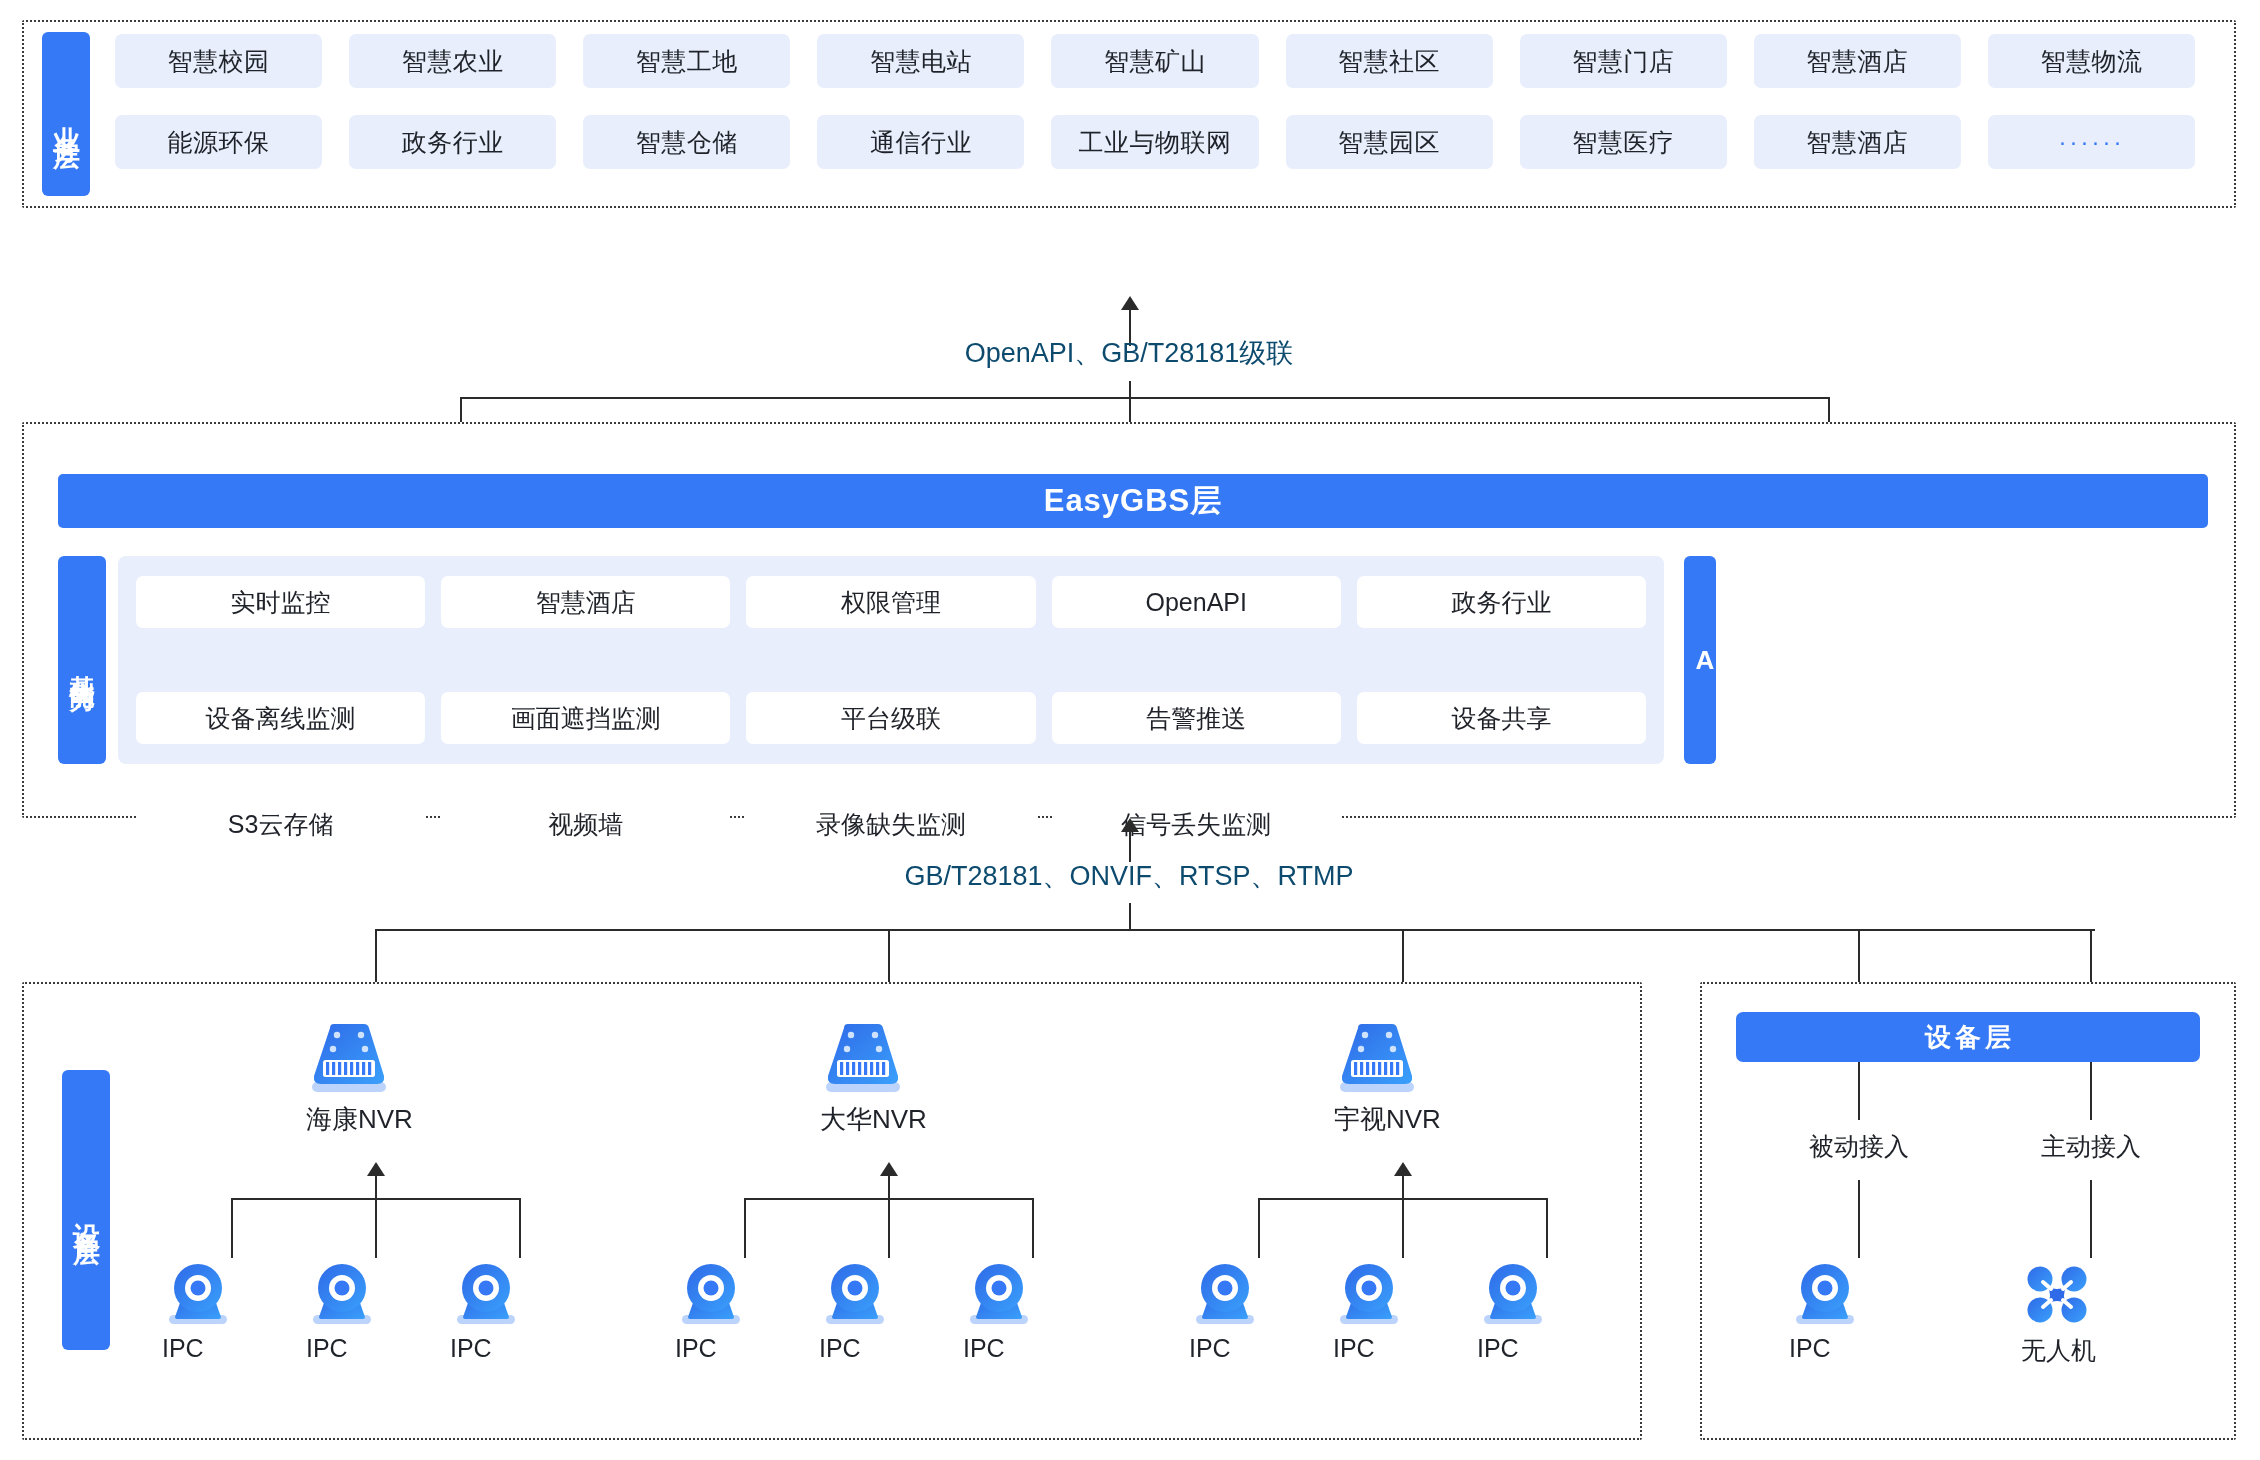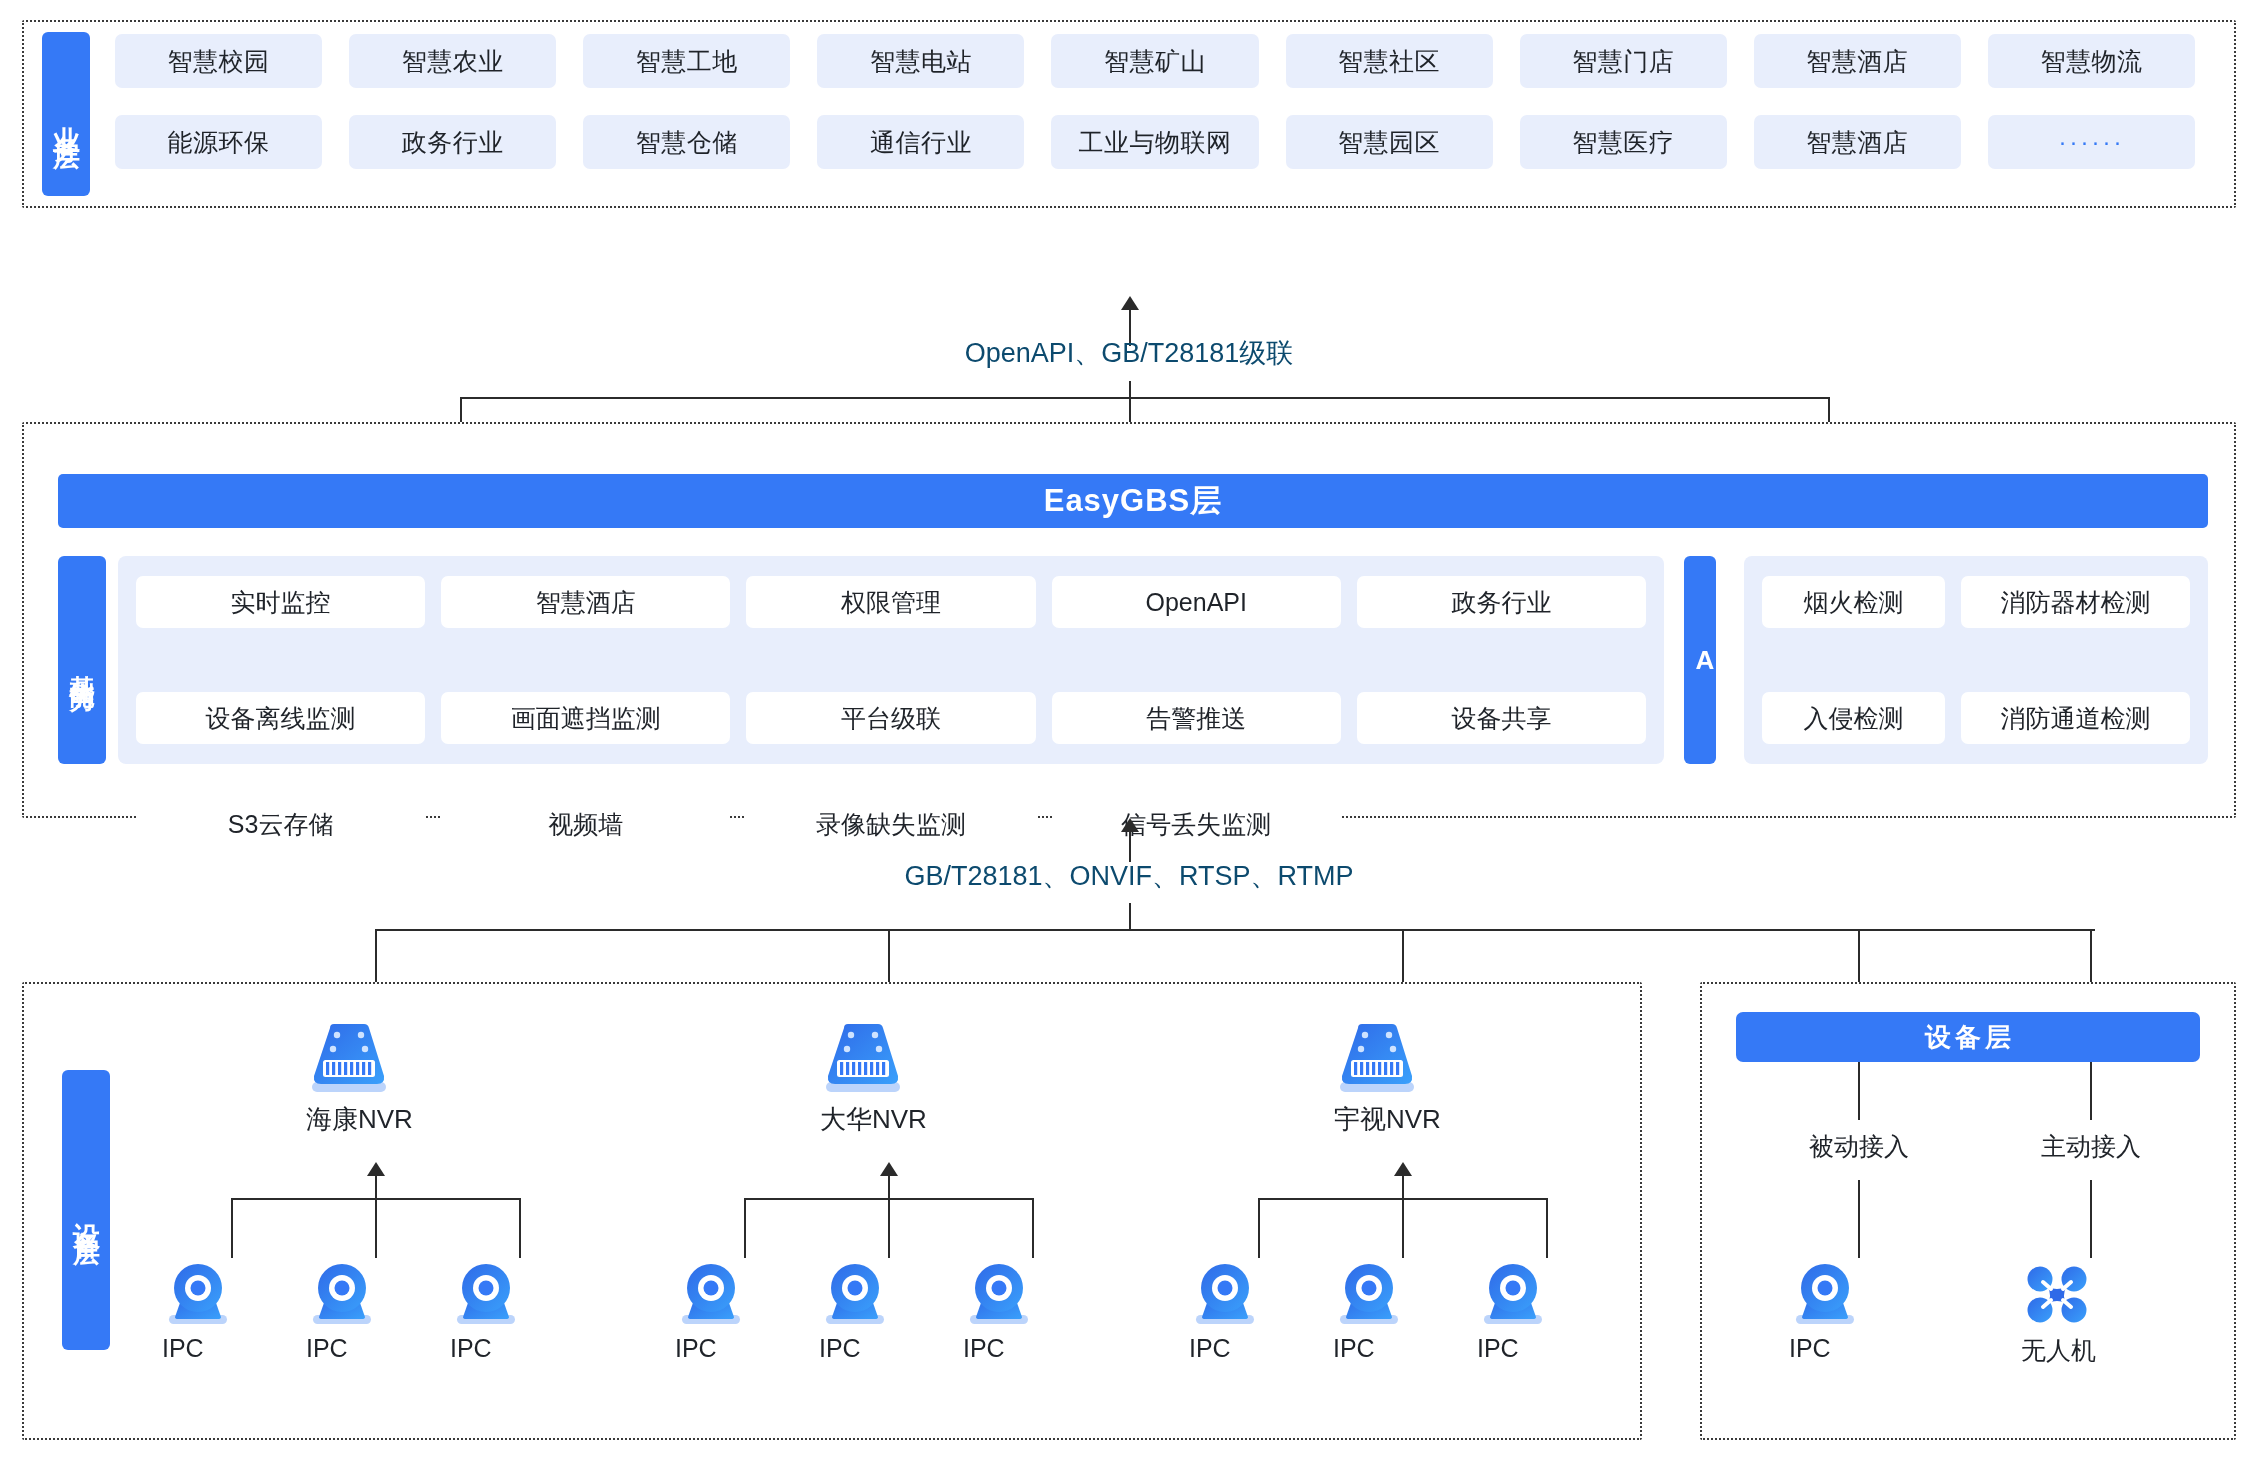--- a/index.html
+++ b/index.html
@@ -253,28 +253,20 @@
       <div class="cap-chip">告警推送</div>
       <div class="cap-chip">设备共享</div>
       <div class="cap-chip">S3云存储</div>
       <div class="cap-chip">视频墙</div>
       <div class="cap-chip">录像缺失监测</div>
       <div class="cap-chip">信号丢失监测</div>
     </div>
   </div>
 
   <div class="vlabel" id="ai-label">AI+</div>
-  <div id="ai-box">
-    <div class="ai-grid">
-      <div class="cap-chip">烟火检测</div>
-      <div class="cap-chip">消防器材检测</div>
-      <div class="cap-chip">入侵检测</div>
-      <div class="cap-chip">消防通道检测</div>
-    </div>
-  </div>
 
   <div class="arrow-up" style="left:1121px; top:818px;"></div>
   <div class="wire v" style="left:1129px; top:832px; height:30px;"></div>
   <div class="conn-label" style="left:859px; top:858px; width:540px;">GB/T28181、ONVIF、RTSP、RTMP</div>
   <div class="wire v" style="left:1129px; top:903px; height:28px;"></div>
   <div class="wire h" style="left:375px; top:929px; width:1720px;"></div>
   <div class="wire v" style="left:375px; top:929px; height:73px;"></div>
   <div class="wire v" style="left:888px; top:929px; height:73px;"></div>
   <div class="wire v" style="left:1402px; top:929px; height:73px;"></div>
   <div class="wire v" style="left:1858px; top:929px; height:83px;"></div>

